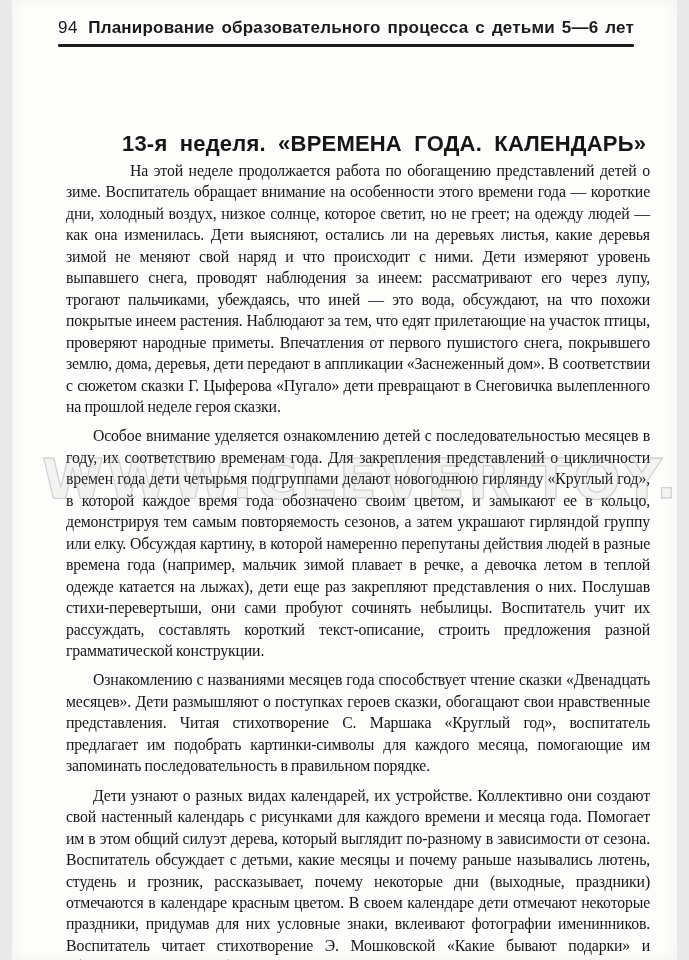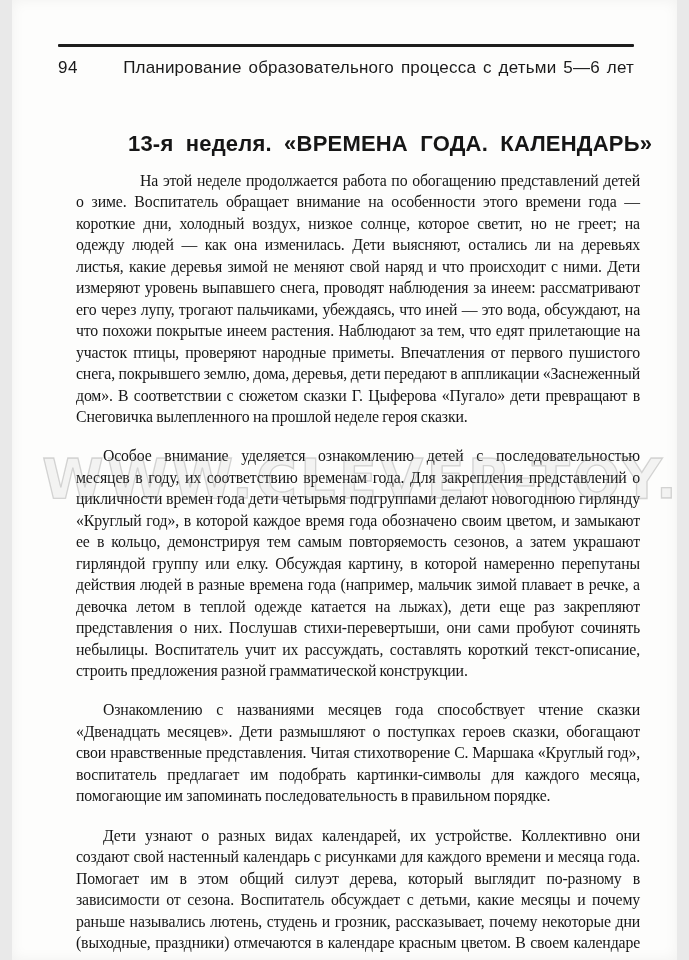--- a/index.html
+++ b/index.html
@@ -27,25 +27,24 @@
     justify-content: space-between;
     align-items: baseline;
     font-family: "Liberation Sans", sans-serif;
     font-size: 17px;
   }
   .page-number {
     font-weight: 400;
     letter-spacing: 0.5px;
   }
   .running-title {
-    font-weight: 400;
+    font-weight: 700;
     letter-spacing: 0.2px;
     word-spacing: 2px;
     white-space: nowrap;
-    margin-top: 40px;
   }
   .header-rule {
     position: absolute;
     left: 46px;
     right: 43px;
     top: 44px;
     height: 3px;
     background: #1d1d1d;
     border-radius: 1px;
   }
@@ -55,21 +54,21 @@
     left: 110px;
     top: 57px;
     font-family: "Liberation Sans", sans-serif;
     font-weight: 700;
     font-size: 31px;
     letter-spacing: 0.5px;
     color: #161616;
   }
   .week-title {
     position: absolute;
-    left: 116px;
+    left: 110px;
     top: 113px;
     font-family: "Liberation Sans", sans-serif;
     font-weight: 700;
     font-size: 22px;
     letter-spacing: 0.2px;
     word-spacing: 6px;
     color: #161616;
     white-space: nowrap;
   }
   
@@ -82,21 +81,21 @@
     font-size: 15.8px;
     line-height: 21.45px;
     letter-spacing: -0.15px;
     word-spacing: -0.4px;
     text-align: justify;
     color: #161616;
     hyphens: auto;
     -webkit-hyphens: auto;
   }
   .body-text p {
-    margin: 18px;
+    margin: 8px;
     text-indent: 27px;
   }
   .body-text p.first-par {
     text-indent: 64px;
   }
   
   .watermark {
     position: absolute;
     left: 30px;
     right: 0;

